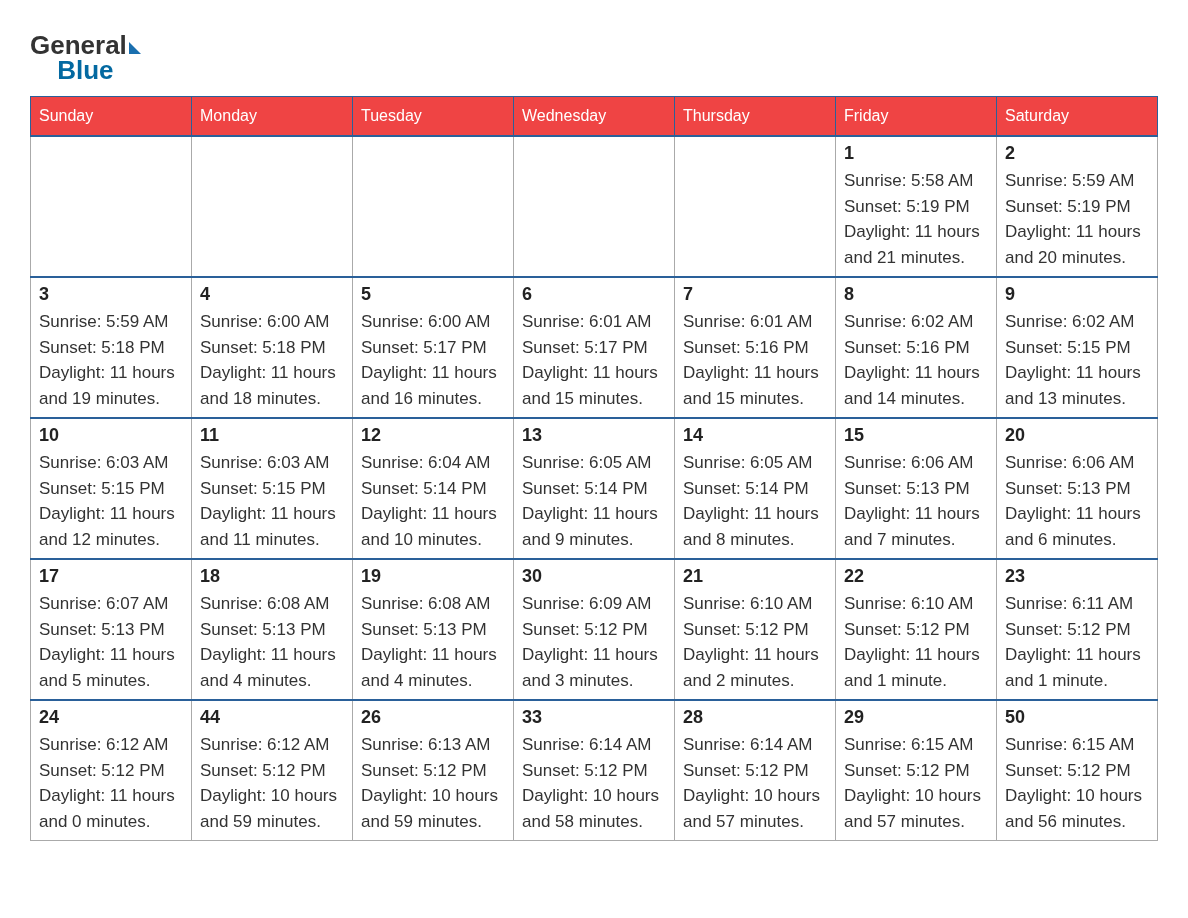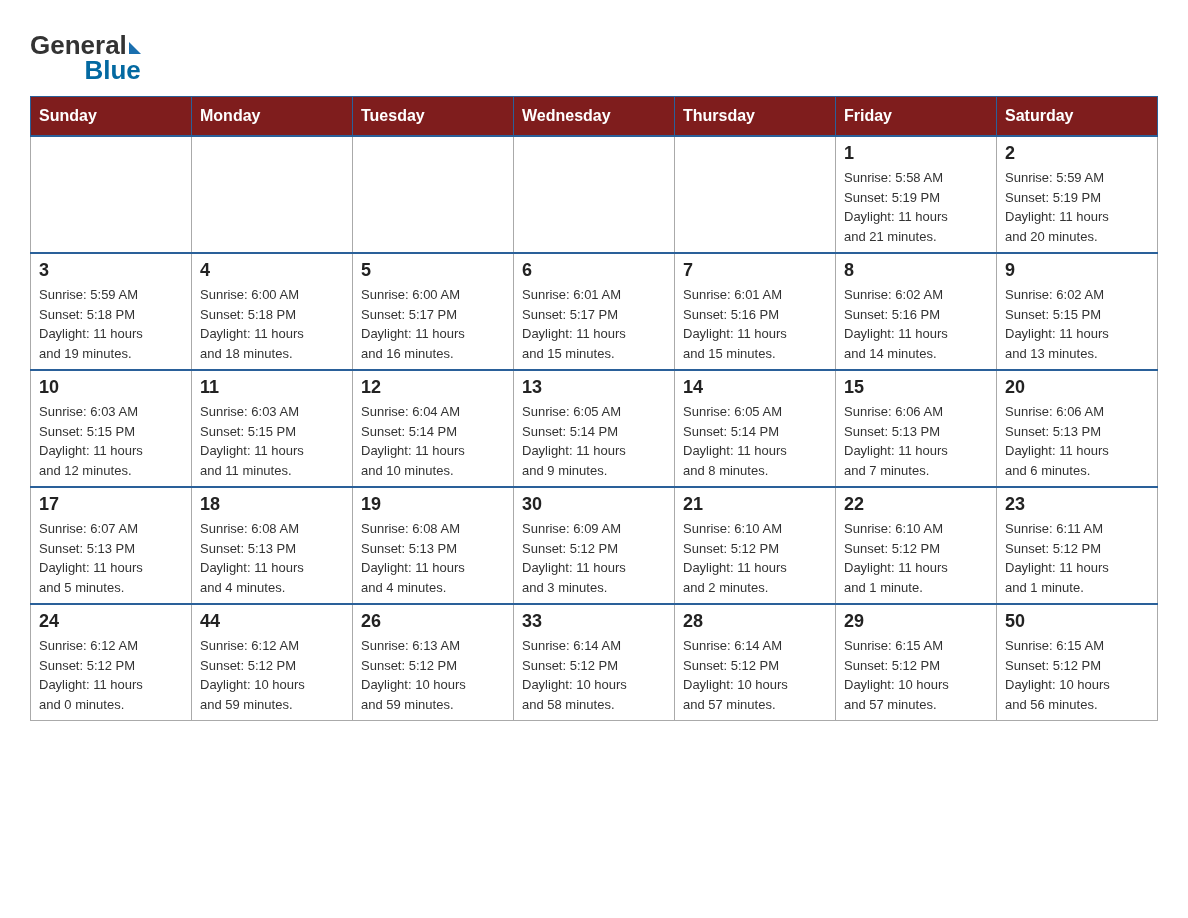--- a/index.html
+++ b/index.html
@@ -12,21 +12,21 @@
     }
     .header-section {
       display: flex;
       justify-content: space-between;
       align-items: flex-start;
       margin-bottom: 10px;
     }
     .logo {
       display: flex;
       flex-direction: column;
-      align-items: flex-end;
+      align-items: center;
       margin-top: 10px;
     }
     .logo-text {
       display: flex;
       align-items: center;
       font-size: 26px;
       font-weight: bold;
       color: #333;
     }
     .logo-triangle {
@@ -58,25 +58,25 @@
       font-size: 22px;
       color: #444;
       margin-top: 4px;
     }
     .calendar {
       width: 100%;
       border-collapse: collapse;
       margin-top: 10px;
     }
     .calendar th {
-      background-color: #7f1d1d;
+      background-color: #ef4444;
       color: #fff;
       padding: 10px 8px;
       font-size: 16px;
-      font-weight: bold;
+      font-weight: normal;
       text-align: left;
       border: 1px solid #2a6099;
     }
     .calendar td {
       border: 1px solid #aaa;
       vertical-align: top;
       padding: 6px 8px;
       width: calc(100% / 7);
       min-height: 100px;
       background: #fff;
@@ -85,21 +85,21 @@
       border-top: 2px solid #2a6099;
     }
     .day-number {
       font-size: 18px;
       font-weight: bold;
       color: #222;
       display: block;
       margin-bottom: 4px;
     }
     .day-info {
-      font-size: 13px;
+      font-size: 17px;
       color: #333;
       line-height: 1.5;
     }
     .empty-cell {
       background: #fff;
     }
   </style>
 </head>
 <body>
 

